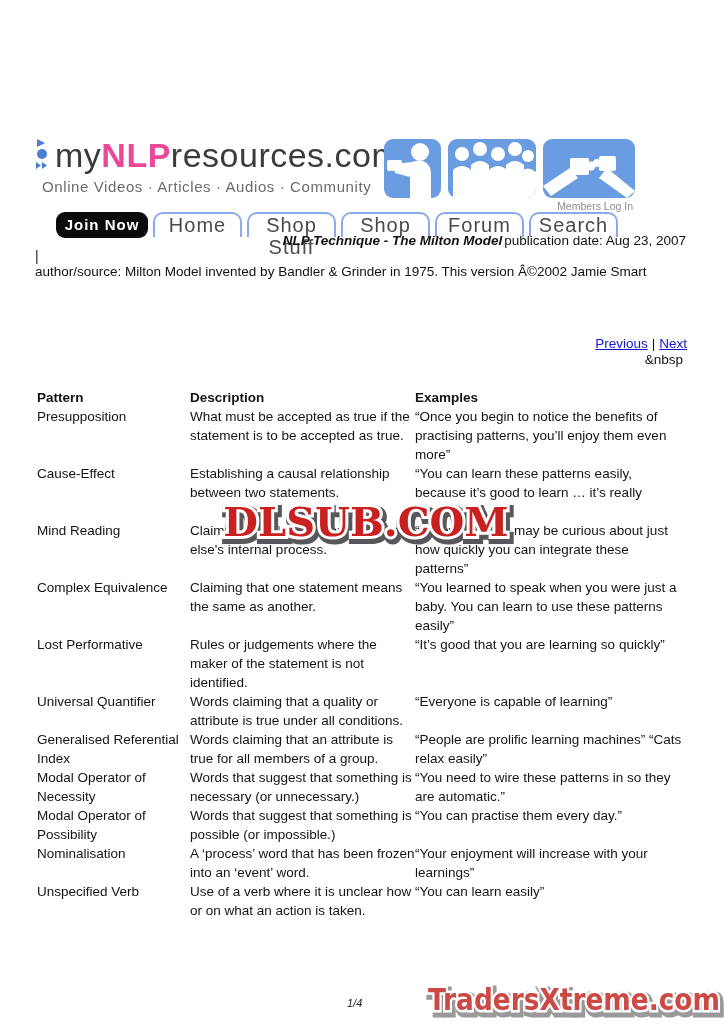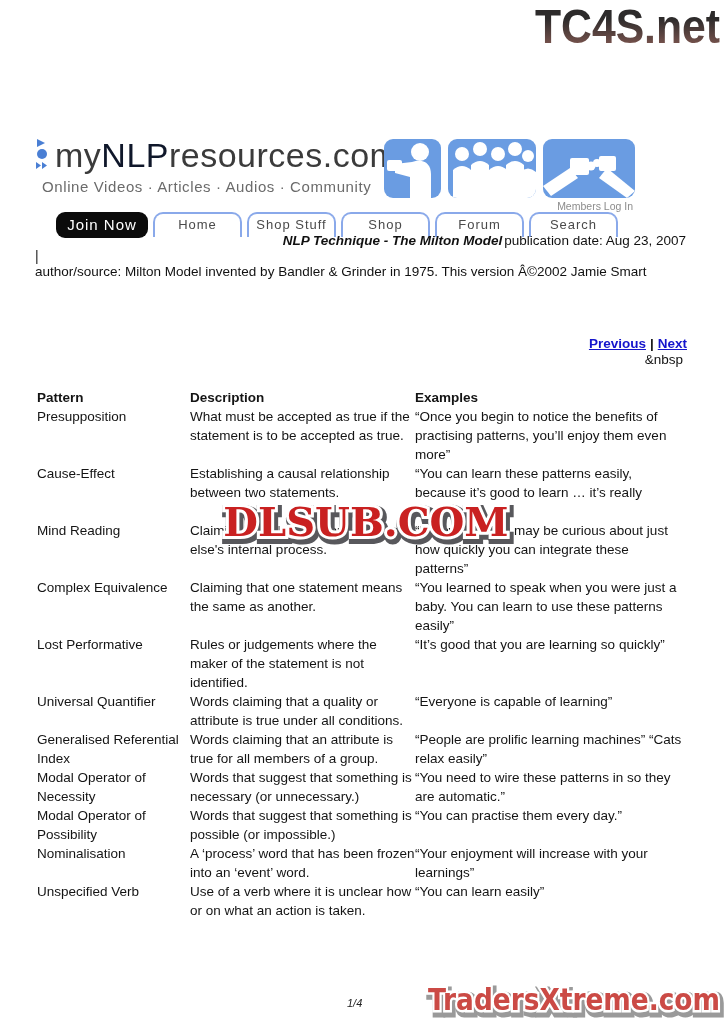--- a/index.html
+++ b/index.html
@@ -7,42 +7,42 @@
   .page { position:relative; width:724px; height:1024px; background:#fff; overflow:hidden; margin:0 auto; }
 
   
   .wm-top { position:absolute; top:0; left:531px; }
 
   
   .logo-block { position:absolute; left:34px; top:136px; }
   .logo-row { display:flex; align-items:center; }
   .logo-icon { margin-right:4px; }
   .logo-text { font-size:34px; color:#3b3b3b; letter-spacing:0.5px; }
-  .logo-text .brand { color:#0f172a; font-weight:normal; }
+  .logo-text .brand { color:#ec4899; font-weight:bold; }
   .tagline { margin-top:3px; margin-left:8px; font-size:15px; color:#6b6b6b; letter-spacing:0.6px; }
 
   .tiles { position:absolute; left:384px; top:139px; display:flex; gap:7px; }
   .tile { background:#6a9ce2; border-radius:9px; height:59px; display:flex; align-items:center; justify-content:center; overflow:hidden; }
   .tile.t1 { width:57px; } .tile.t2 { width:88px; } .tile.t3 { width:92px; }
 
   .members-login { position:absolute; left:400px; top:200px; width:233px; text-align:right; font-size:10.5px; color:#8c8c8c; }
 
   
   .nav { position:absolute; left:56px; top:212px; display:flex; gap:2px; }
-  .join-btn { width:92px; height:26px; background:#0b0b0b; border-radius:9px; color:#fff; font-weight:normal; font-size:15px; text-align:center; line-height:26px; letter-spacing:1px; }
-  .tab { width:89px; height:25px; margin-left:3px; background:#fff; border:2px solid #8aa9ea; border-bottom:none; border-radius:10px 10px 0 0; font-size:13px; color:#4a4a4a; text-align:center; line-height:22px; letter-spacing:1px; }
+  .join-btn { width:92px; height:26px; background:#0b0b0b; border-radius:9px; color:#fff; font-weight:bold; font-size:15px; text-align:center; line-height:26px; letter-spacing:1px; }
+  .tab { width:89px; height:25px; margin-left:3px; background:#fff; border:2px solid #8aa9ea; border-bottom:none; border-radius:10px 10px 0 0; font-size:20px; color:#4a4a4a; text-align:center; line-height:22px; letter-spacing:1px; }
 
   
   .title-line { position:absolute; left:35px; top:233px; width:651px; text-align:right; font-size:13.5px; color:#111; }
   .title-line .t { font-weight:bold;font-style:italic; }
   .title-line .pub { margin-left:2px; }
   .pipe { position:absolute; left:35px; top:248px; font-size:14px; color:#222; }
   .author-line { position:absolute; left:35px; top:264px; font-size:13.5px; color:#111; }
 
-  .prevnext { position:absolute; left:35px; top:336px; width:652px; text-align:right; font-size:13.5px;font-weight:bold; }
+  .prevnext { position:absolute; left:35px; top:336px; width:652px; text-align:right; font-size:13.5px; }
   .prevnext a { color:#1515cc; text-decoration:underline; cursor:pointer; }
   .prevnext .sep { color:#111; margin:0 4px; text-decoration:none; }
   .nbsp-line { position:absolute; left:35px; top:352px; width:648px; text-align:right; font-size:13.5px; color:#111; }
 
   
   table.milton { position:absolute; left:37px; top:388px; width:648px; border-collapse:collapse; font-size:13.5px; line-height:19px; color:#141414; }
   table.milton th { text-align:left; font-weight:bold; vertical-align:top; padding:0; }
   table.milton td { vertical-align:top; padding:0; }
   col.c-pattern { width:153px; } col.c-desc { width:225px; } col.c-ex { width:270px; }
   td.col-desc, th.col-desc { padding-right:10px; }
@@ -51,31 +51,20 @@
   
   .wm-mid { position:absolute; left:216px; top:496px; }
   .wm-bottom { position:absolute; left:424px; top:978px; }
   .page-num { position:absolute; left:347px; top:997px; font-size:11px; font-style:italic; color:#222; }
 </style>
 </head>
 <body>
 
 <div class="page">
 
-  <div class="wm-top">
-    <svg width="193" height="50">
-      <defs>
-        <linearGradient id="tcgrad" x1="0" y1="0" x2="0" y2="1">
-          <stop offset="0.35" stop-color="#2d2b2b"></stop>
-          <stop offset="1" stop-color="#8f6058"></stop>
-        </linearGradient>
-      </defs>
-      <text x="4" y="43" font-family="Liberation Sans, sans-serif" font-weight="bold" font-size="48" textLength="185" lengthAdjust="spacingAndGlyphs" fill="url(#tcgrad)">TC4S.net</text>
-    </svg>
-  </div>
 
   <div class="logo-block">
     <div class="logo-row">
       <span class="logo-icon">
         <svg width="17" height="32">
           <polygon points="3,1 11,5 3,9" fill="#4a7fd4"></polygon>
           <circle cx="8" cy="16" r="5" fill="#4a7fd4"></circle>
           <path d="M2 24 L7 27.5 L2 31 Z M8 24 L13 27.5 L8 31 Z" fill="#4a7fd4"></path>
         </svg>
       </span>

